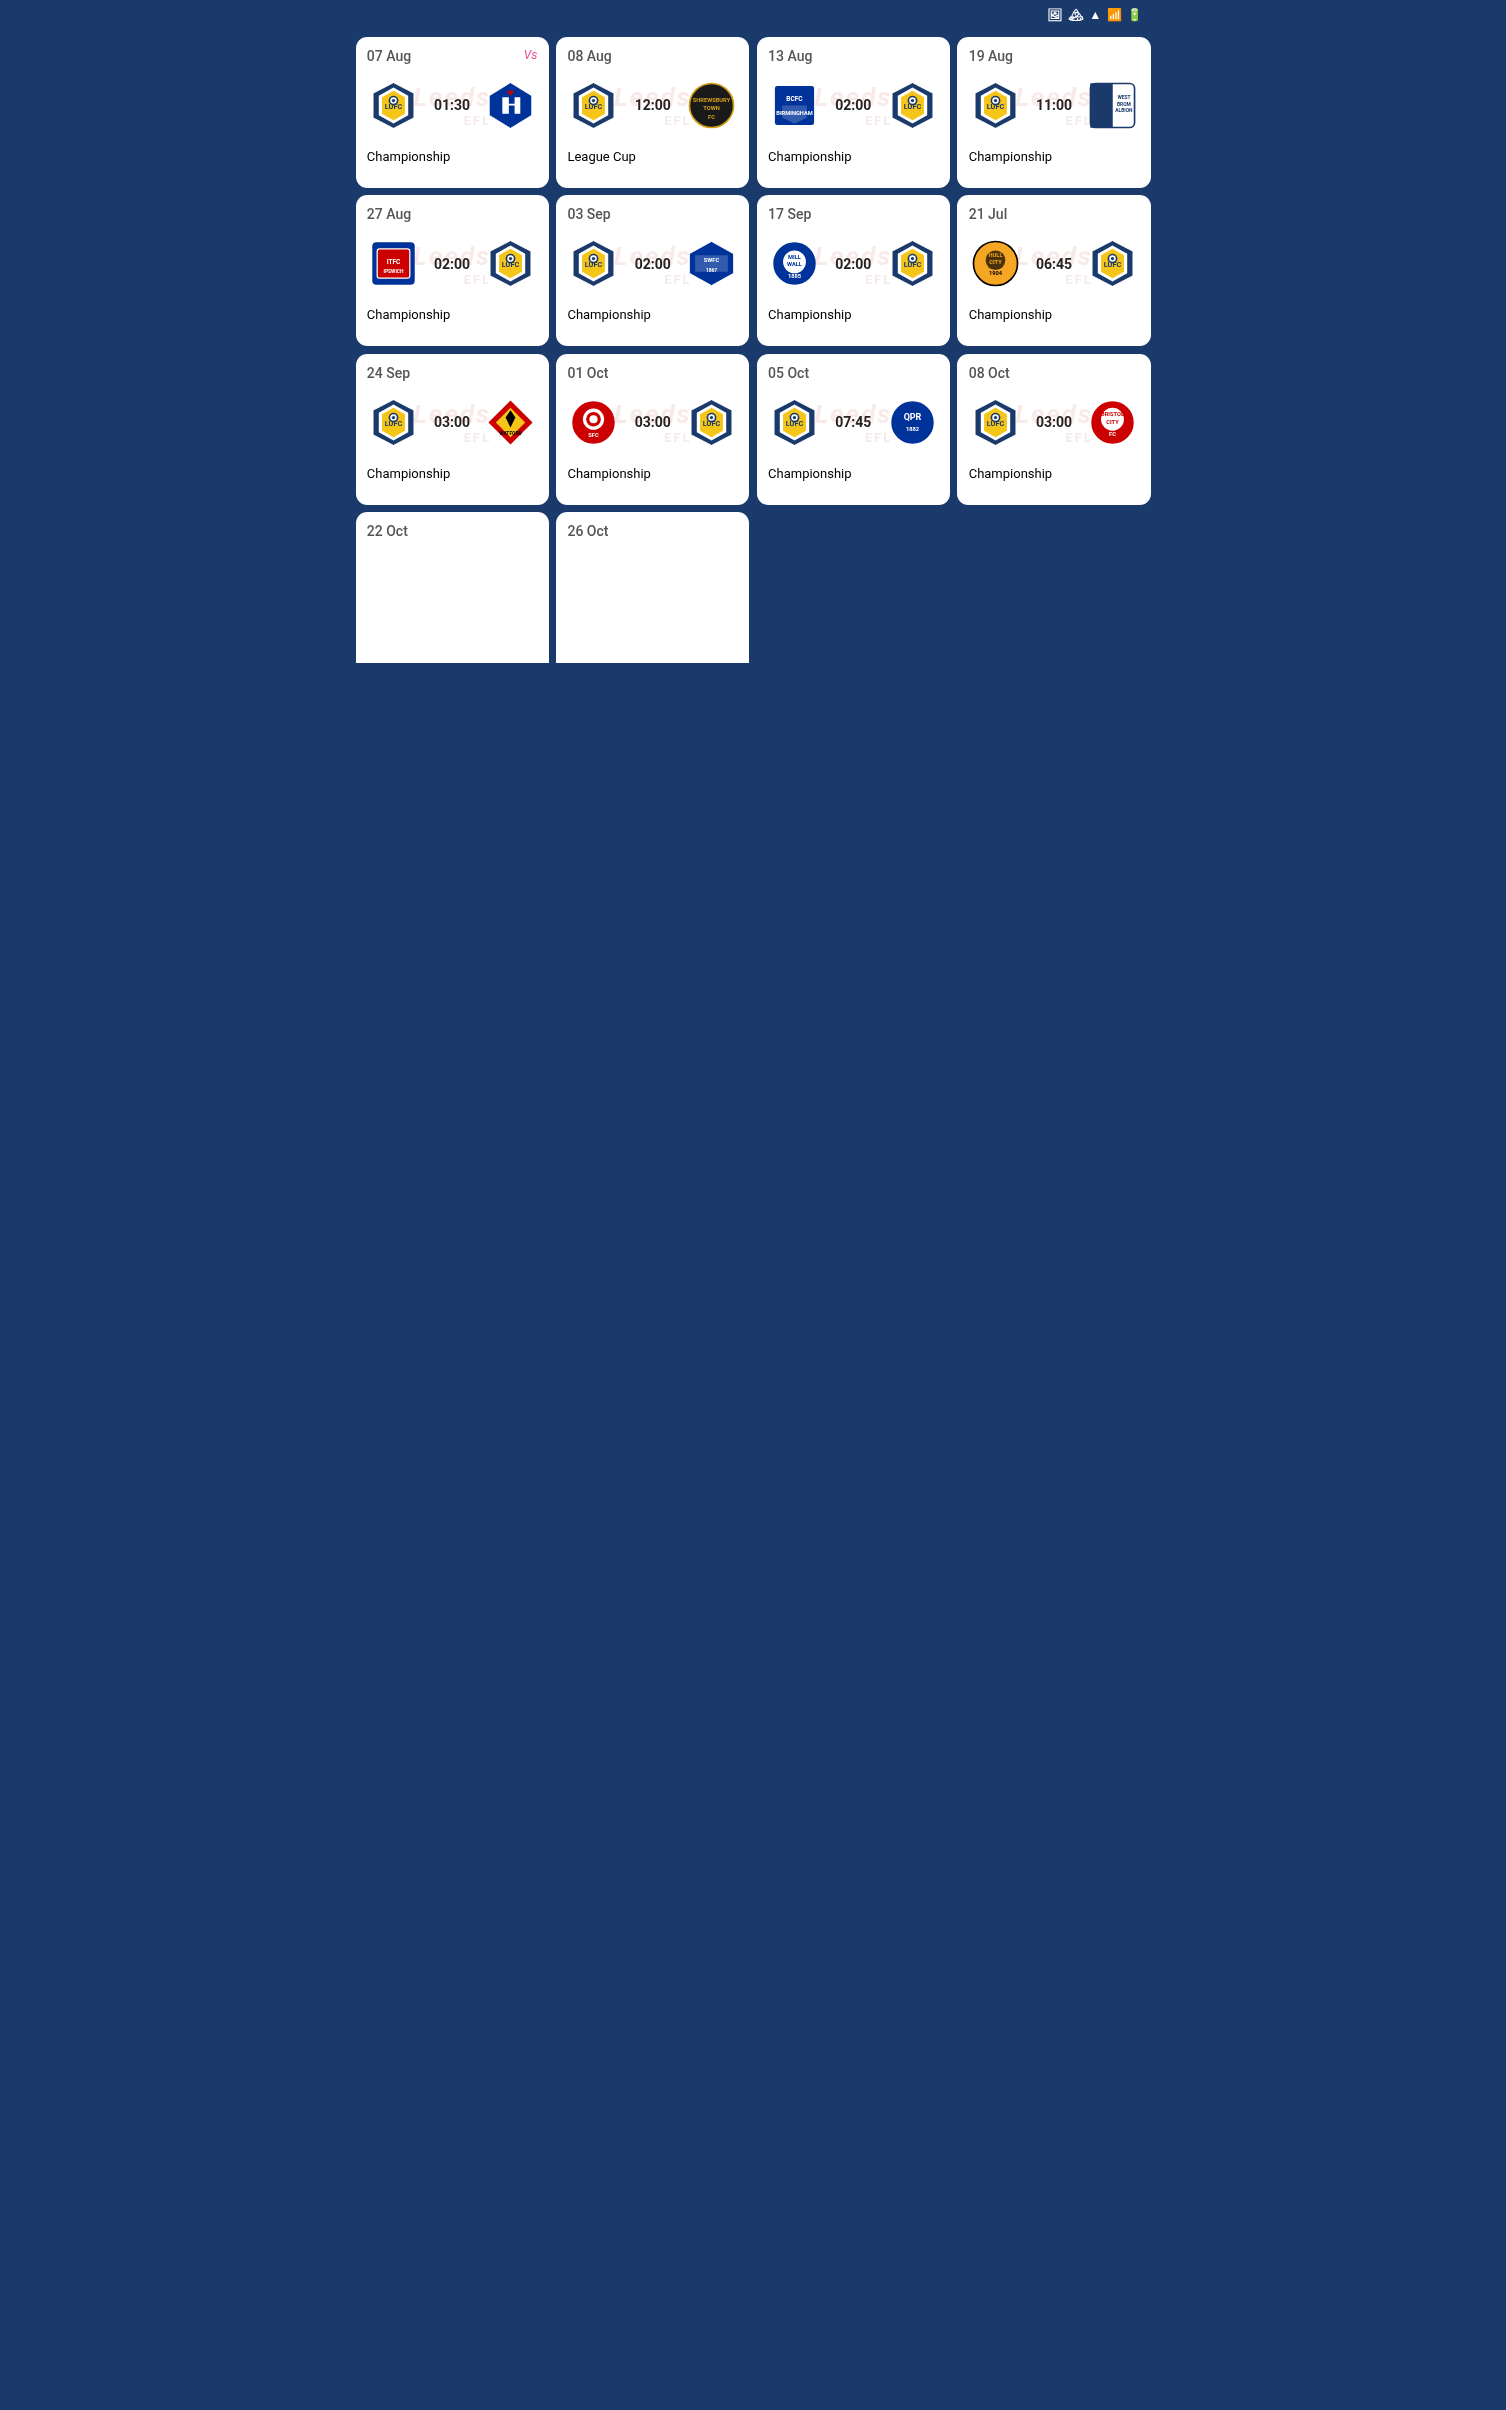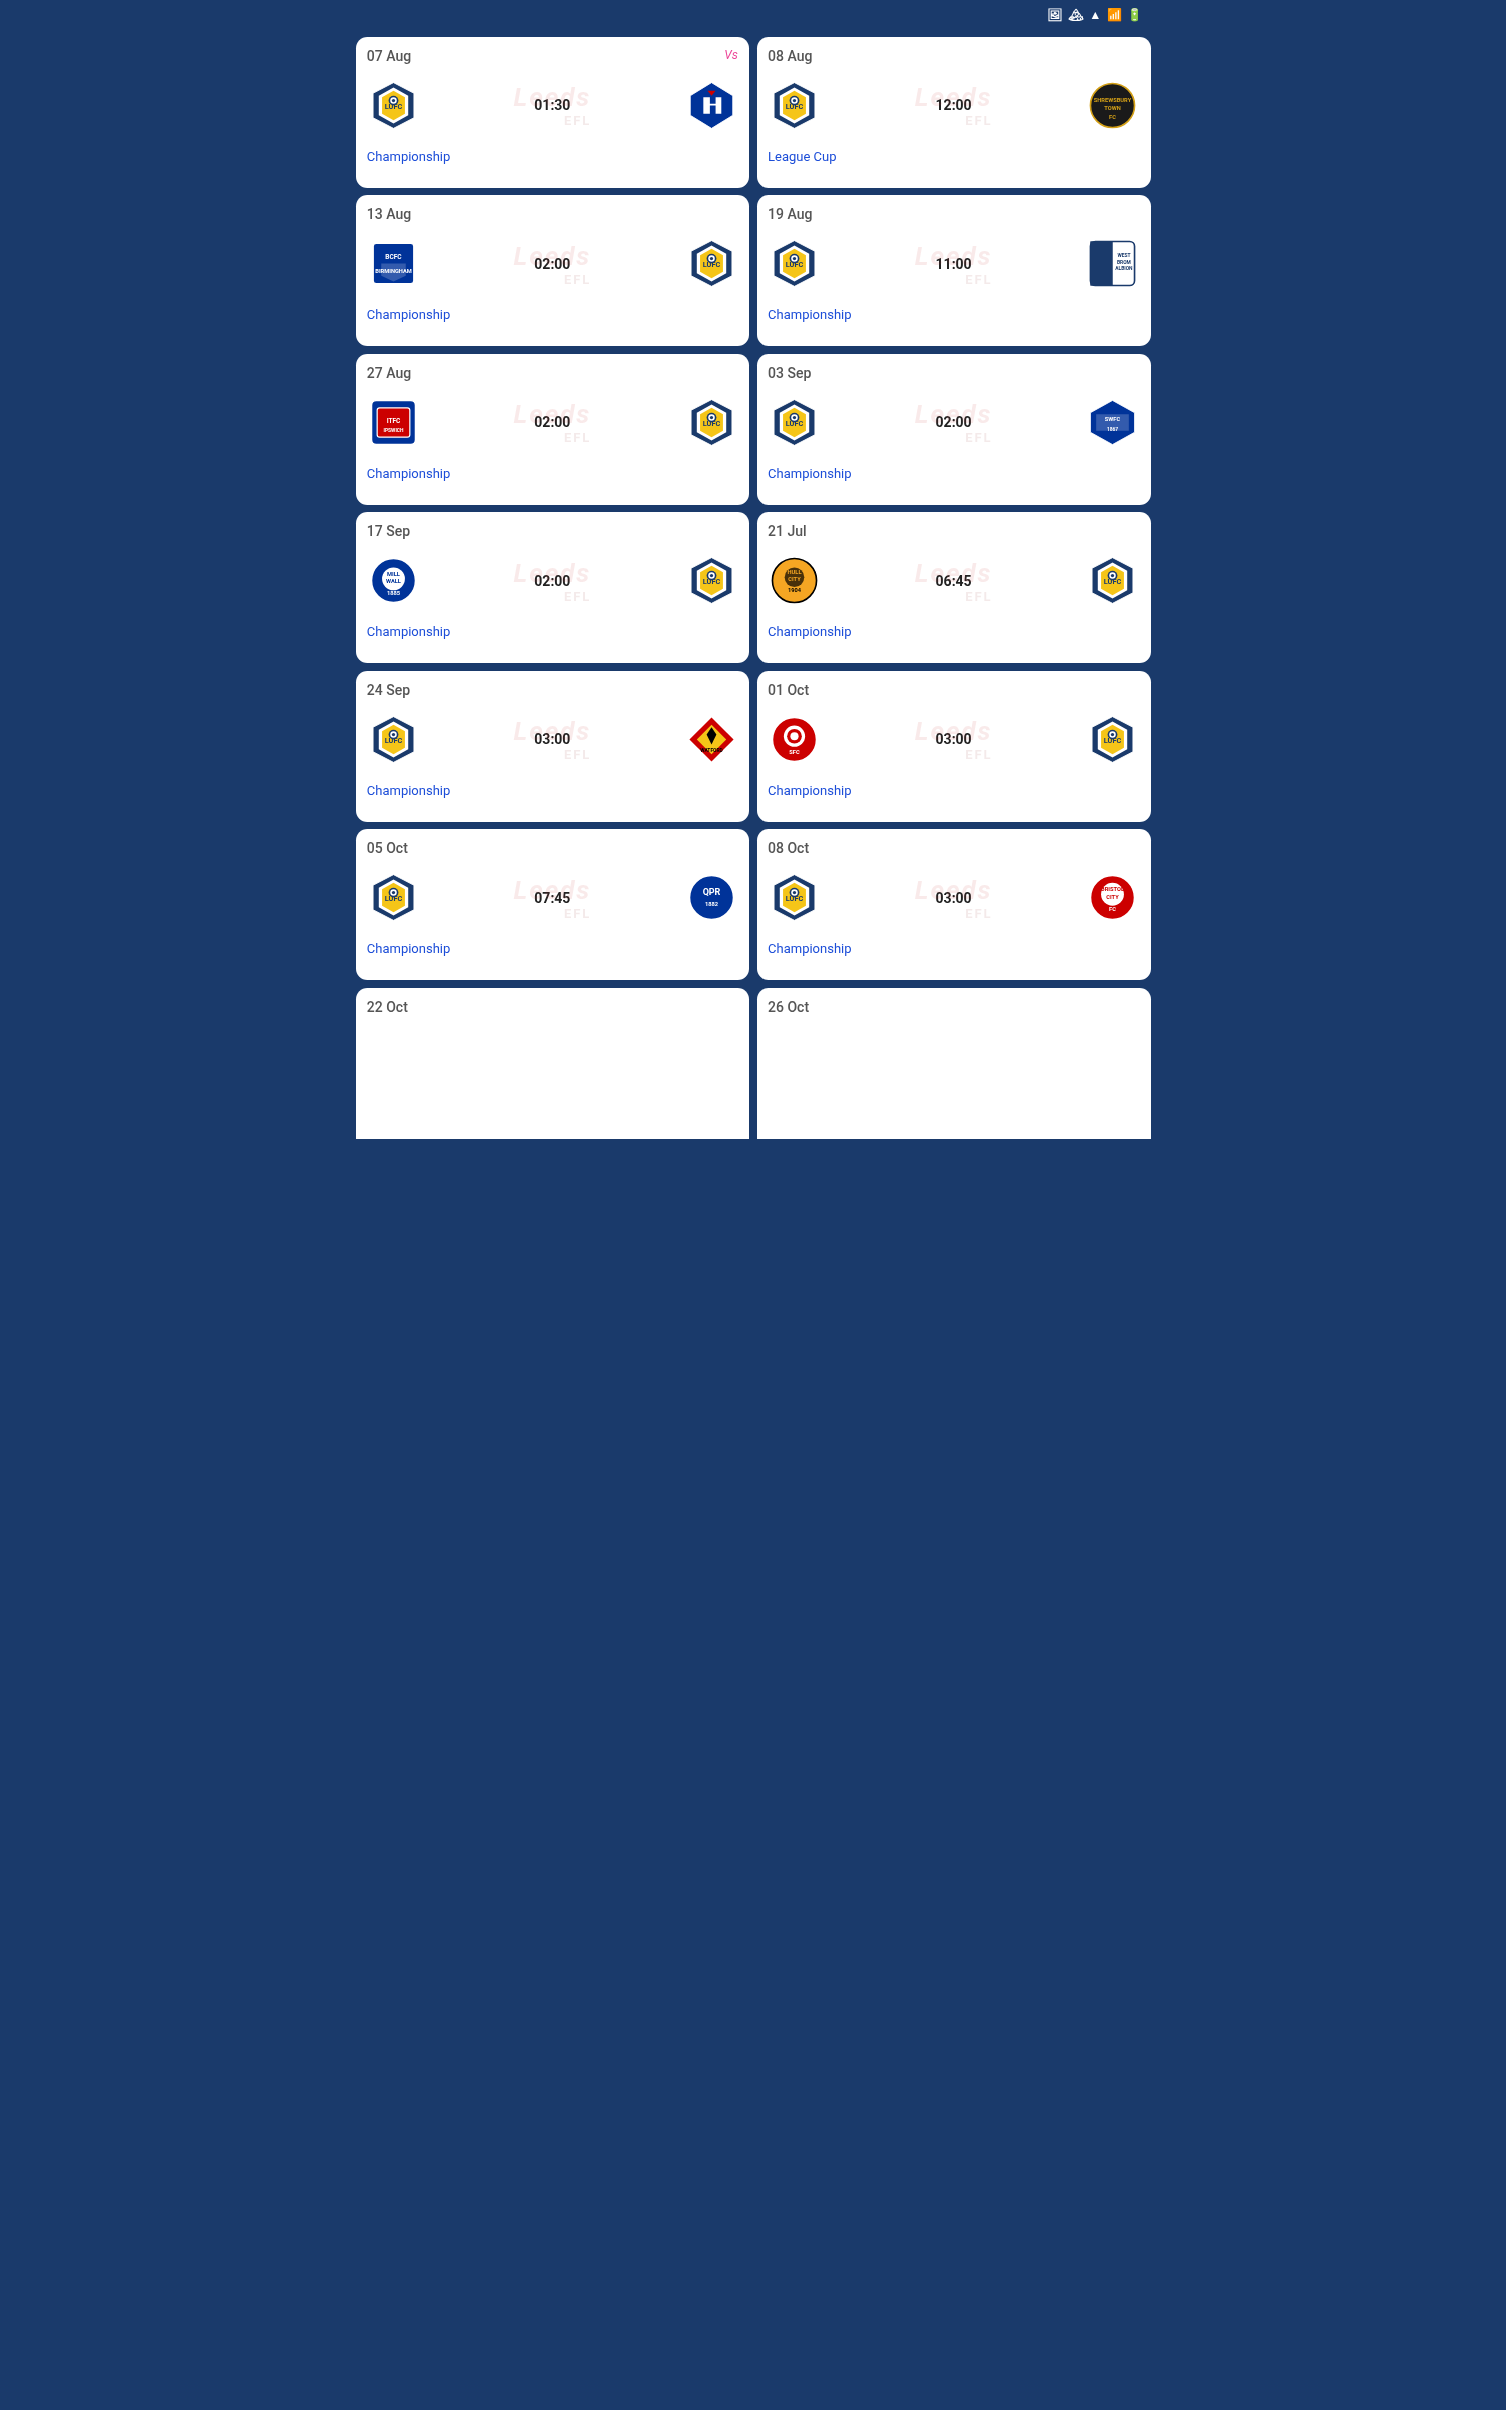--- a/index.html
+++ b/index.html
@@ -26,21 +26,21 @@
       align-items: center;
       gap: 5.6px;
     }
     .status-icon {
       color: white;
       font-size: 12.2px;
     }
     .grid-container {
       padding: 7.5px;
       display: grid;
-      grid-template-columns: 1fr 1fr;
+      grid-template-columns: 1fr 1fr 1fr 1fr;
       gap: 7.5px;
     }
     .match-card {
       background: white;
       border-radius: 11.3px;
       padding: 11.3px;
       position: relative;
       overflow: hidden;
       min-height: 151px;
     }
@@ -94,21 +94,21 @@
     }
     .match-time {
       font-size: 14px;
       font-weight: bold;
       color: #222;
       text-align: center;
       flex: 1;
     }
     .competition-label {
       font-size: 13px;
-      color: #1d4ed8;
+      color: #000000;
       margin-top: 9.4px;
     }
     .vs-badge {
       position: absolute;
       top: 11.3px;
       right: 11.3px;
       font-size: 12.2px;
       color: #ec4899;
       font-style: italic;
     }

